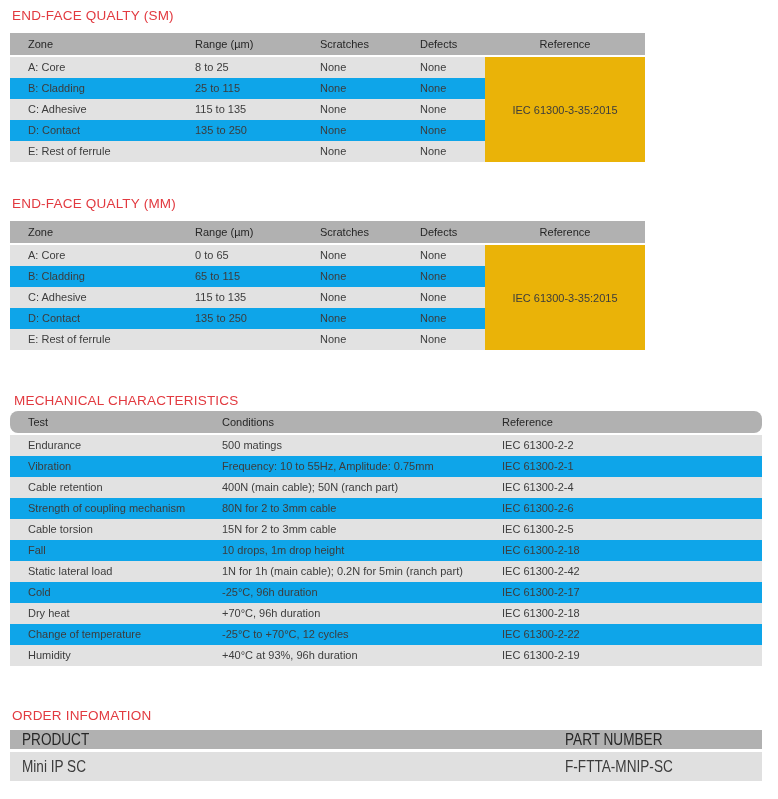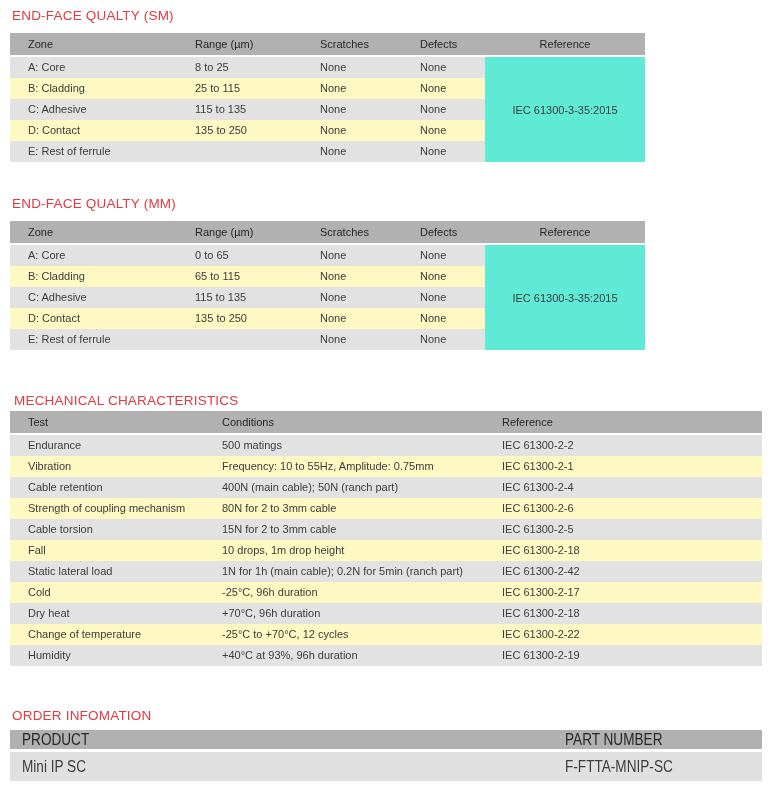--- a/index.html
+++ b/index.html
@@ -7,40 +7,40 @@
     position:relative; width:778px; height:799px; background:#ffffff;
     font-family:"Liberation Sans", sans-serif; color:#3c3c3c;
   }
   .heading {
     position:absolute; font-size:13.5px; color:#e23a40; letter-spacing:0.2px;
     white-space:nowrap;
   }
   .tbl { position:absolute; left:10px; font-size:11px; }
   .thead { position:relative; background:#b1b1b1; color:#262626;text-decoration:underline; }
   .tbody { margin-top:2px; }
-  .row { position:relative; background:#fef9c3; }
+  .row { position:relative; background:#0ea5e9; }
   .tbody .row:nth-child(odd) { background:#e2e2e2; }
   .cell { position:absolute; top:0; white-space:nowrap; }
 
   
   .ef .thead { width:635px; height:22px; line-height:22px; }
   .ef .row   { width:475px; height:21px; line-height:21px; }
   .ef .col-zone { left:18px; }
   .ef .col-range { left:185px; }
   .ef .col-scr { left:310px; }
   .ef .col-def { left:410px; }
   .ef .refhead { left:475px; width:160px; text-align:center; }
   .ef .refcell {
     position:absolute; left:475px; top:24px; width:160px; height:105px;
     display:flex; align-items:center; justify-content:center;
-    background:#5eead4; color:#3c3c3c; white-space:nowrap;
+    background:#eab308; color:#3c3c3c; white-space:nowrap;
   }
 
   
-  .mech .thead { width:752px; height:22px; line-height:22px; }
+  .mech .thead { width:752px; height:22px; line-height:22px;border-radius:8px; }
   .mech .row   { width:752px; height:21px; line-height:21px; }
   .mech .col-test { left:18px; }
   .mech .col-cond { left:212px; }
   .mech .col-ref  { left:492px; }
 
   
   .ord { font-size:16px;border-radius:8px; }
   .ord .thead { width:752px; height:19px; line-height:19px; }
   .ord .tbody { margin-top:3px; }
   .ord .row { width:752px; height:29px; line-height:29px; background:#e0e0e0; }

